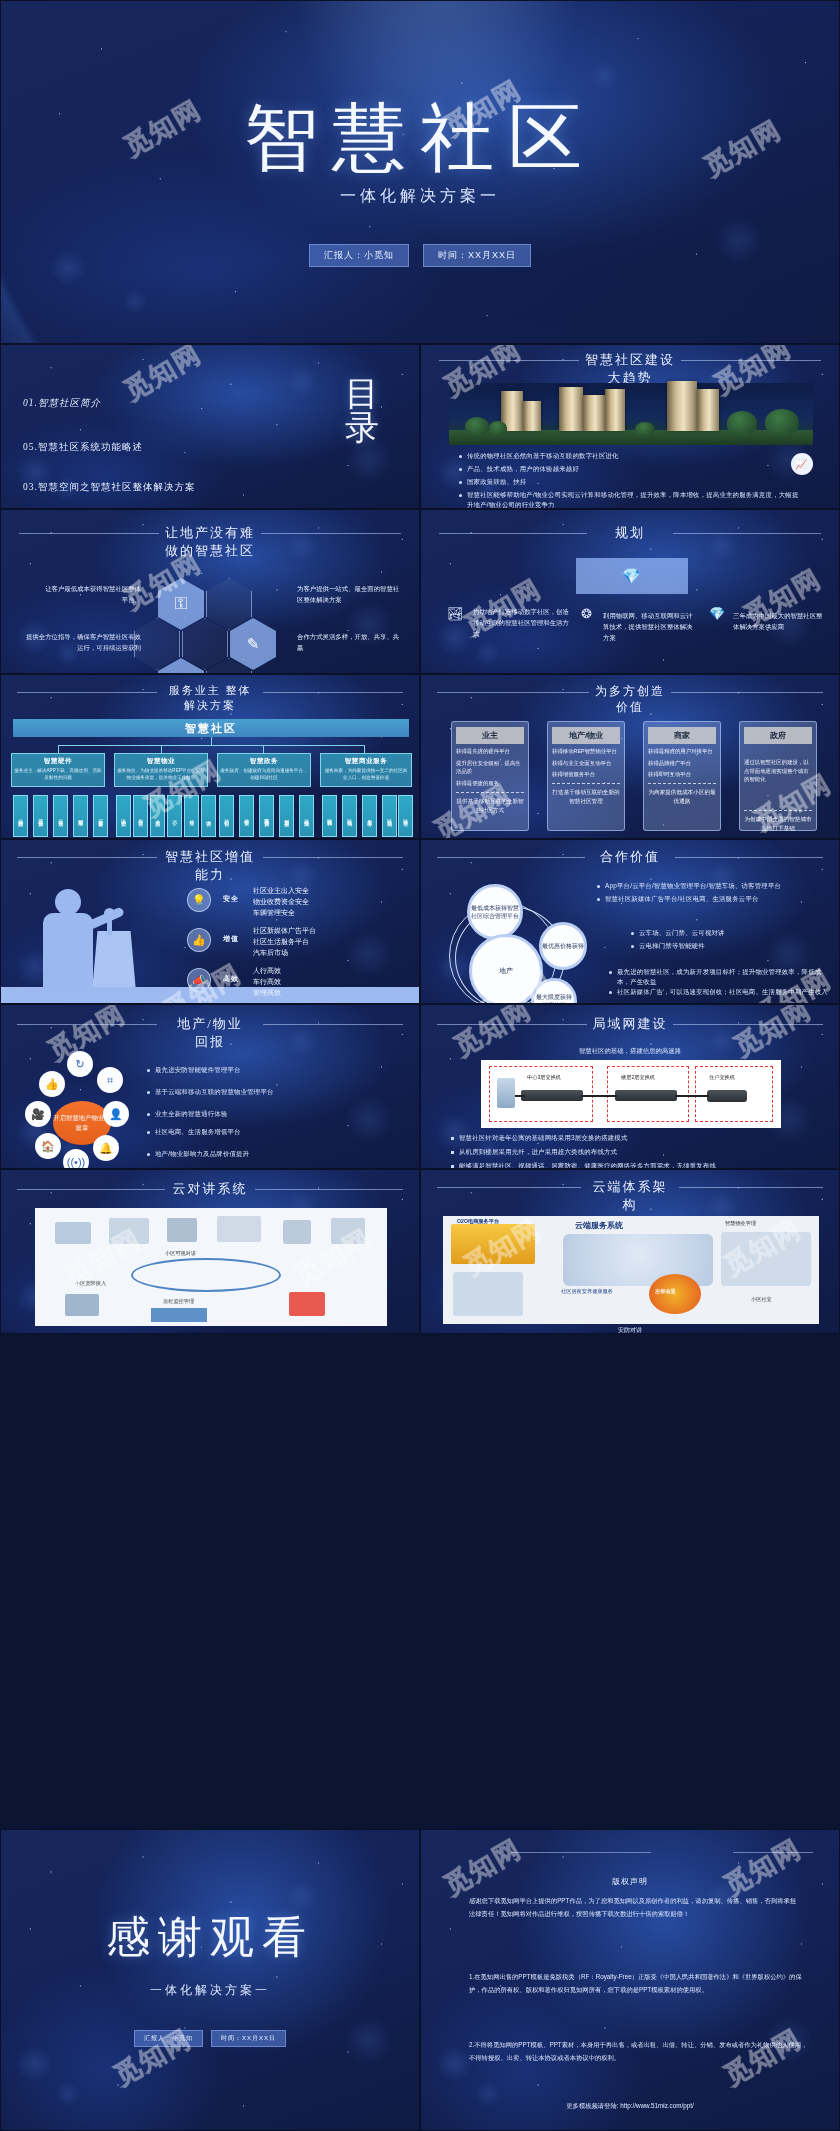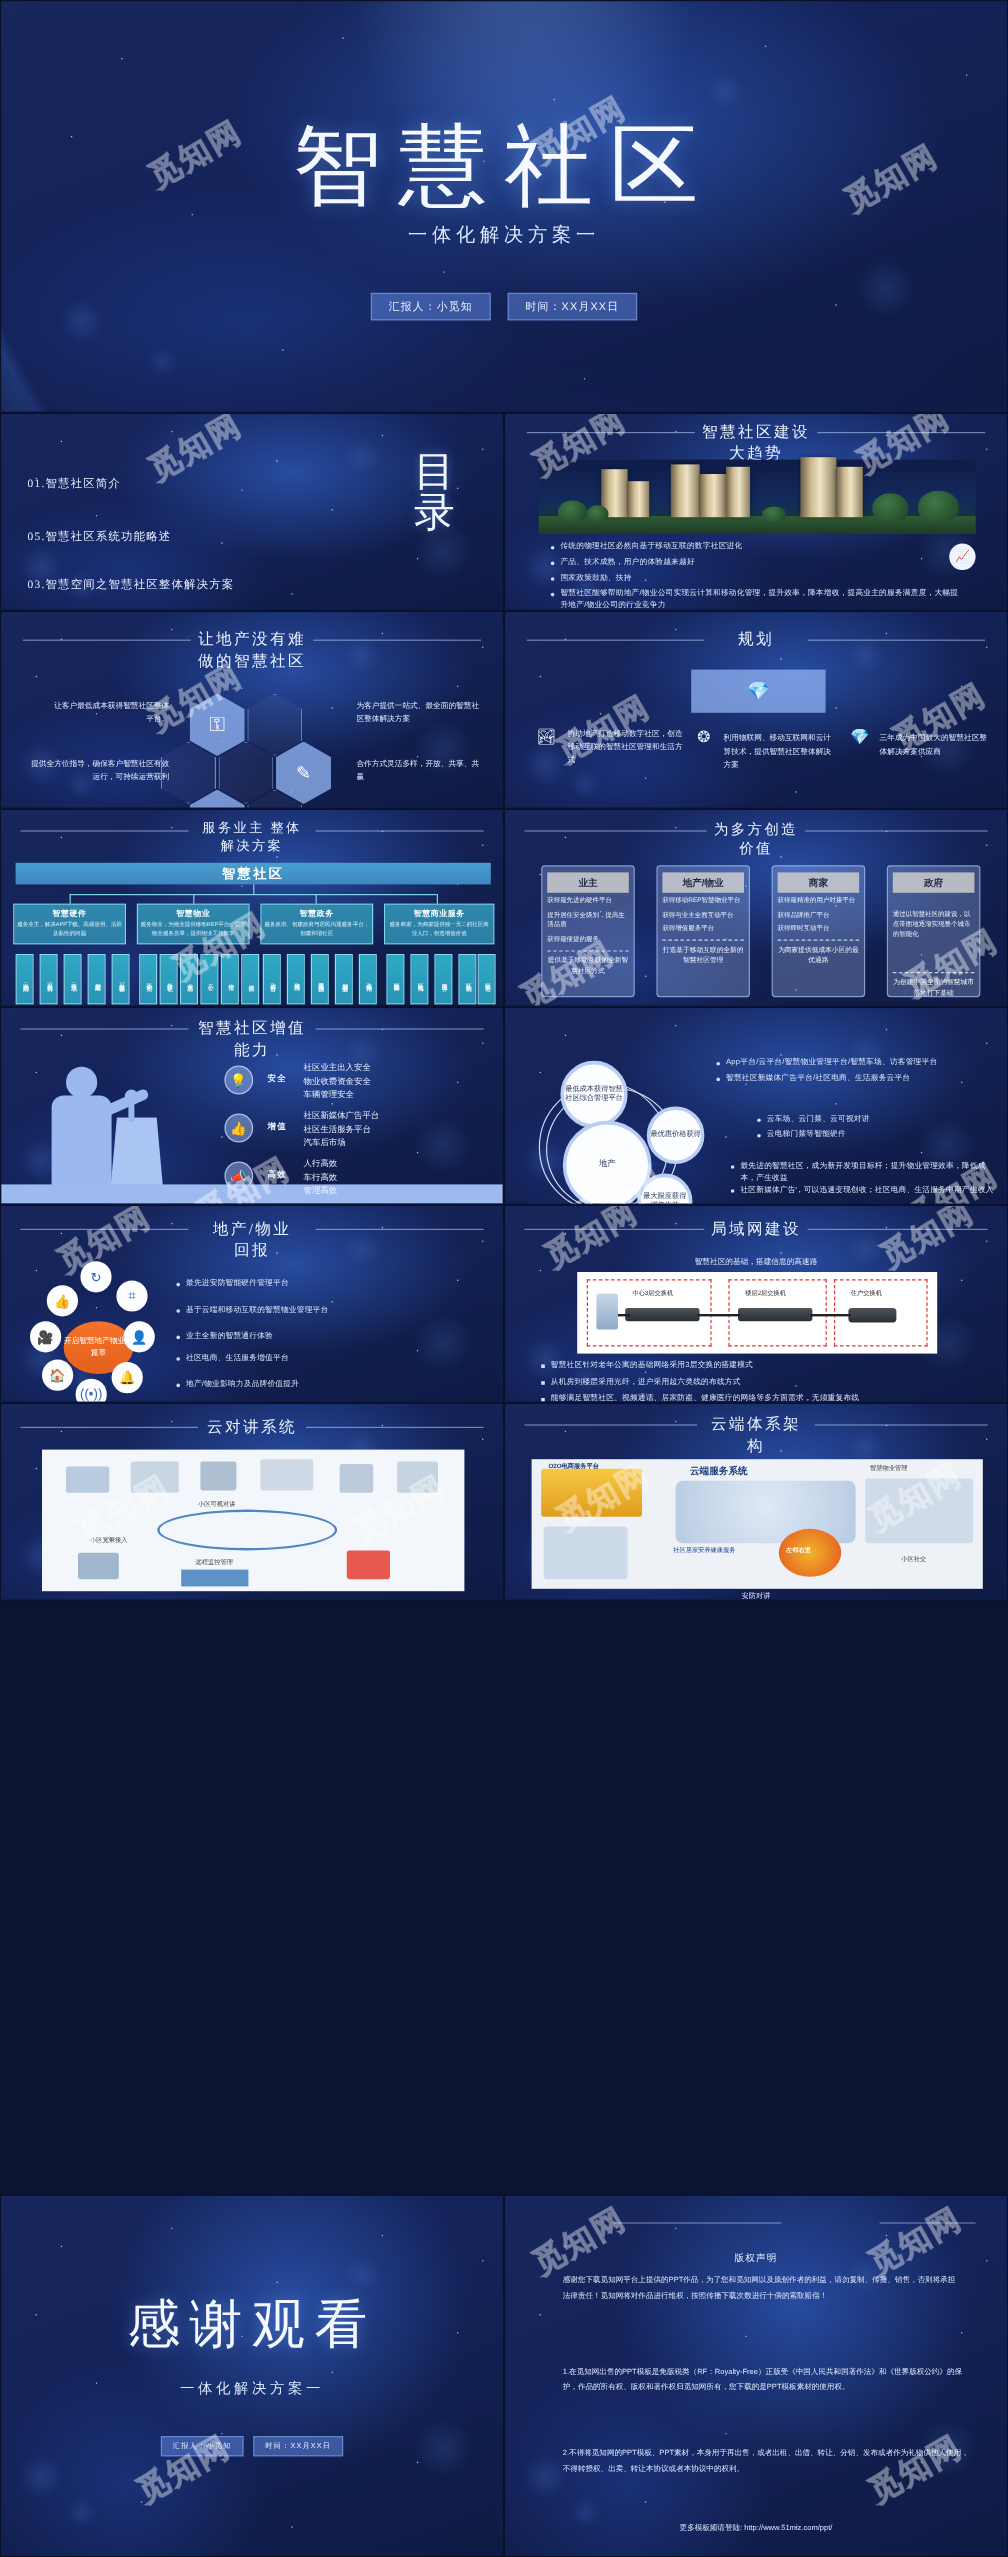--- a/index.html
+++ b/index.html
@@ -261,21 +261,21 @@
   <div class="wm" style="left:120px;top:110px;">觅知网</div>
   <div class="wm" style="left:440px;top:90px;">觅知网</div>
   <div class="wm" style="left:700px;top:130px;">觅知网</div>
 </div>
 
 <div class="slide half cl r2">
   <div class="bg-glow"></div>
     <div class="bg-bokeh"></div>
     <div class="bg-stars"></div>
   <div class="content">
-    <div class="cat-item" style="top:52px;">01.智慧社区简介</div>
+    <div class="cat-item" style="top:52px;font-style:italic;">01.智慧社区简介</div>
     <div class="cat-item" style="top:96px;">05.智慧社区系统功能略述</div>
     <div class="cat-item" style="top:136px;">03.智慧空间之智慧社区整体解决方案</div>
     <div class="cat-word">目录</div>
   </div>
   <div class="wm" style="left:120px;top:10px;">觅知网</div>
 </div>
 
 <div class="slide half cr r2">
   <div class="bg-glow"></div>
     <div class="bg-bokeh"></div>
@@ -536,20 +536,25 @@
     </div>
   </div>
   <div class="wm" style="left:160px;top:135px;">觅知网</div>
 </div>
 
 <div class="slide half cr r5">
   <div class="bg-glow"></div>
     <div class="bg-bokeh"></div>
     <div class="bg-stars"></div>
   <div class="content">
+    <div class="stitle" style="top:8px;">
+      <div class="rule-l" style="left:16px;width:148px;"></div>
+      <div class="rule-r" style="right:16px;width:148px;"></div>
+      <div class="t1">合作价值</div>
+    </div>
     <div class="ring" style="left:28px;top:62px;width:108px;height:108px;"></div>
     <div class="ring" style="left:34px;top:66px;width:110px;height:104px;"></div>
     <div class="bub" style="left:46px;top:44px;width:56px;height:56px;">最低成本获得智慧社区综合管理平台</div>
     <div class="bub" style="left:118px;top:82px;width:48px;height:48px;">最优惠价格获得</div>
     <div class="bub" style="left:48px;top:94px;width:74px;height:74px;font-size:7px;">地产</div>
     <div class="bub" style="left:110px;top:138px;width:46px;height:46px;">最大限度获得增值收益</div>
 
     <div class="bul" style="left:176px;top:41px;width:230px;">
       <span class="dot"></span>
         <span>App平台/云平台/智慧物业管理平台/智慧车场、访客管理平台</span>

